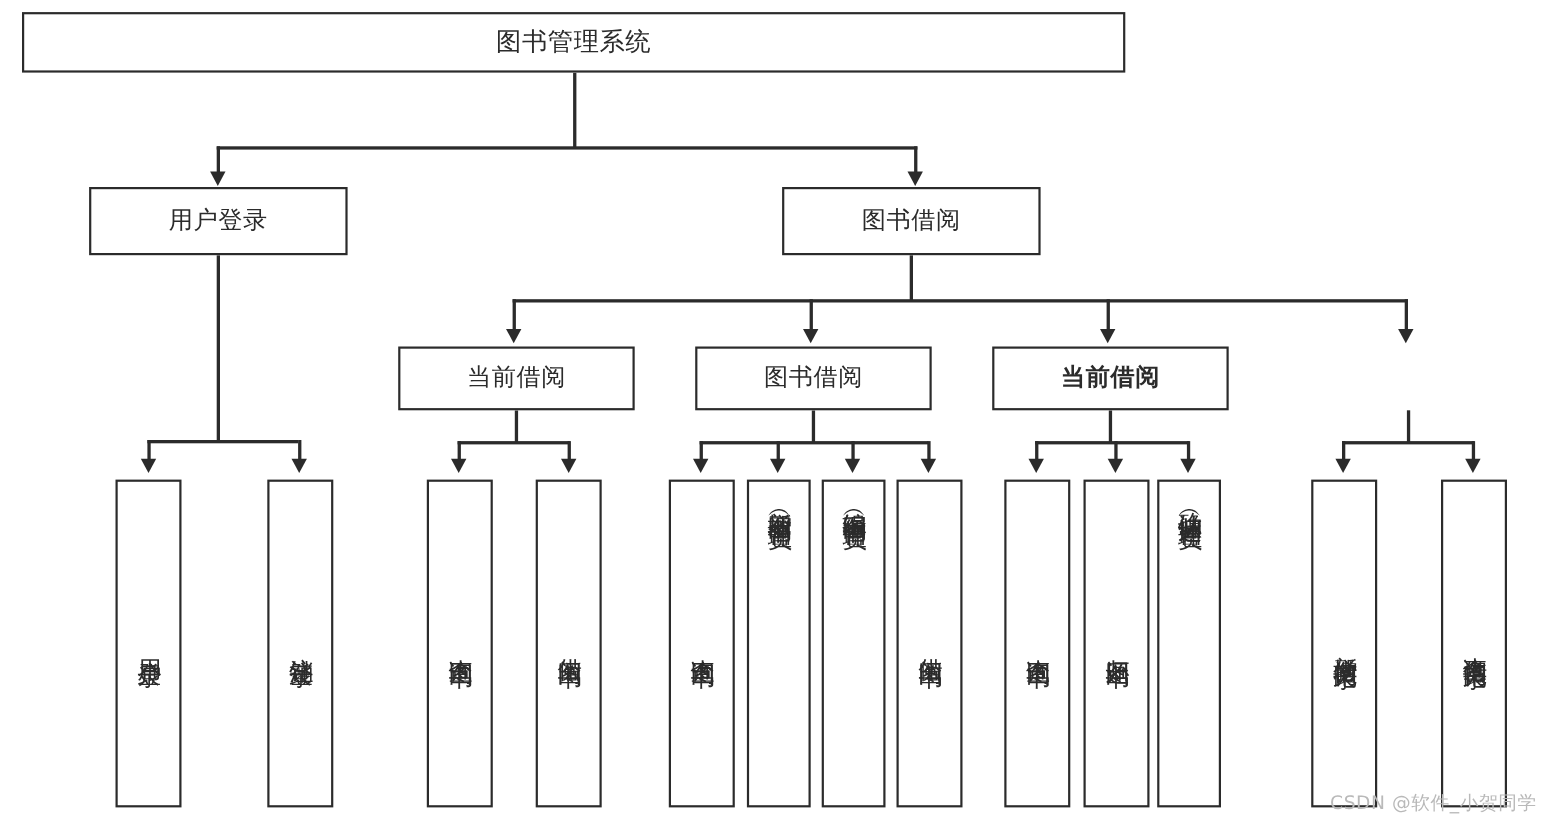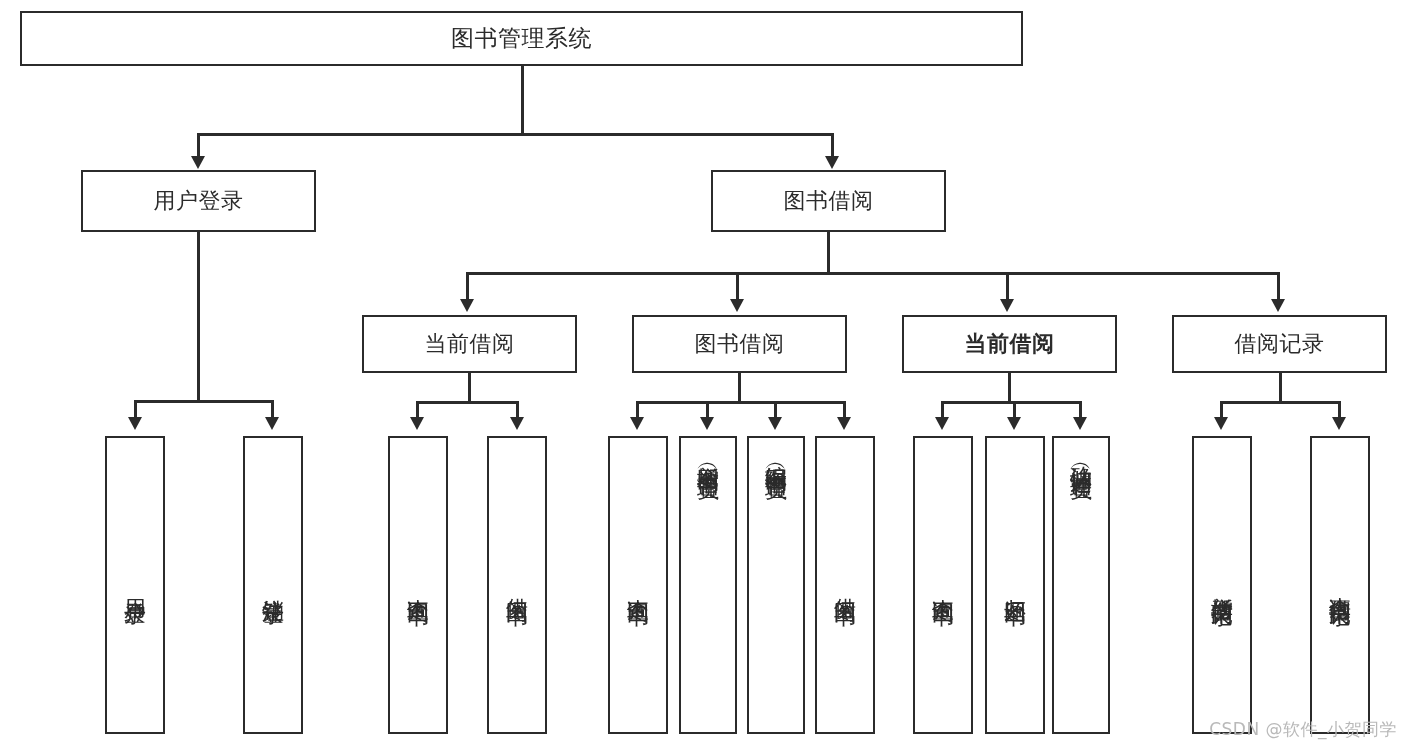--- a/index.html
+++ b/index.html
@@ -170,23 +170,20 @@
   </div>
 
   <div class="node horiz" style="left:632px;top:315px;width:215px;height:58px;text-align:right;">
     <span class="label">图书借阅</span>
   </div>
 
   <div class="node horiz" style="left:902px;top:315px;width:215px;height:58px;font-weight:bold;">
     <span class="label">当前借阅</span>
   </div>
 
-  <div class="node horiz" style="left:1172px;top:315px;width:215px;height:58px;">
-    <span class="label">借阅记录</span>
-  </div>
 
   <div class="node vert mid" style="left:105px;top:436px;width:60px;height:298px;">
     <span class="label">用户登录</span>
   </div>
 
   <div class="node vert mid" style="left:243px;top:436px;width:60px;height:298px;">
     <span class="label">注销登录</span>
   </div>
 
   <div class="node vert mid" style="left:388px;top:436px;width:60px;height:298px;">

